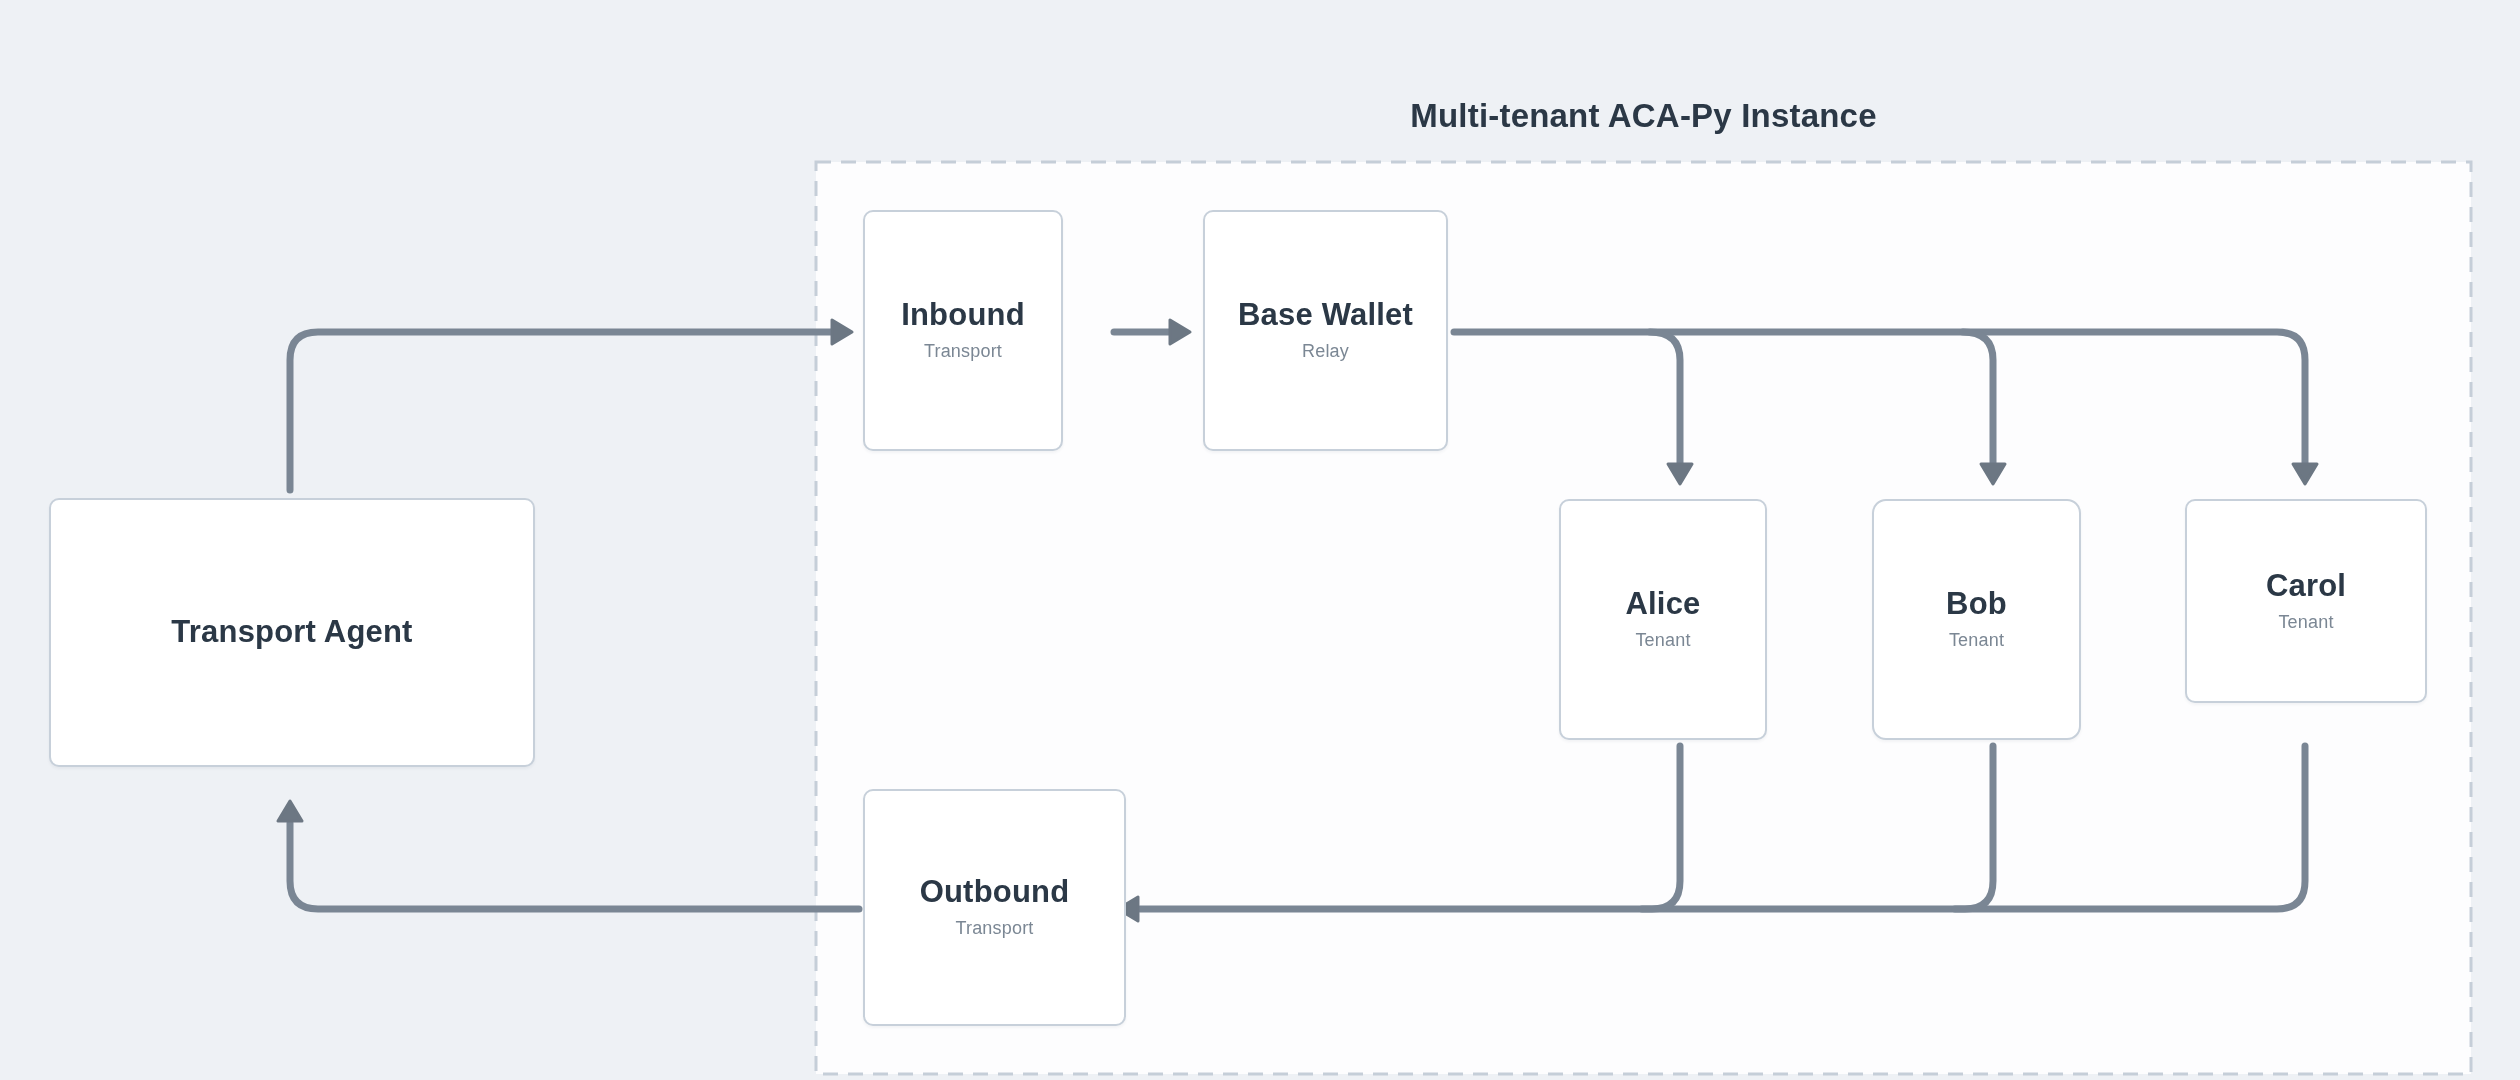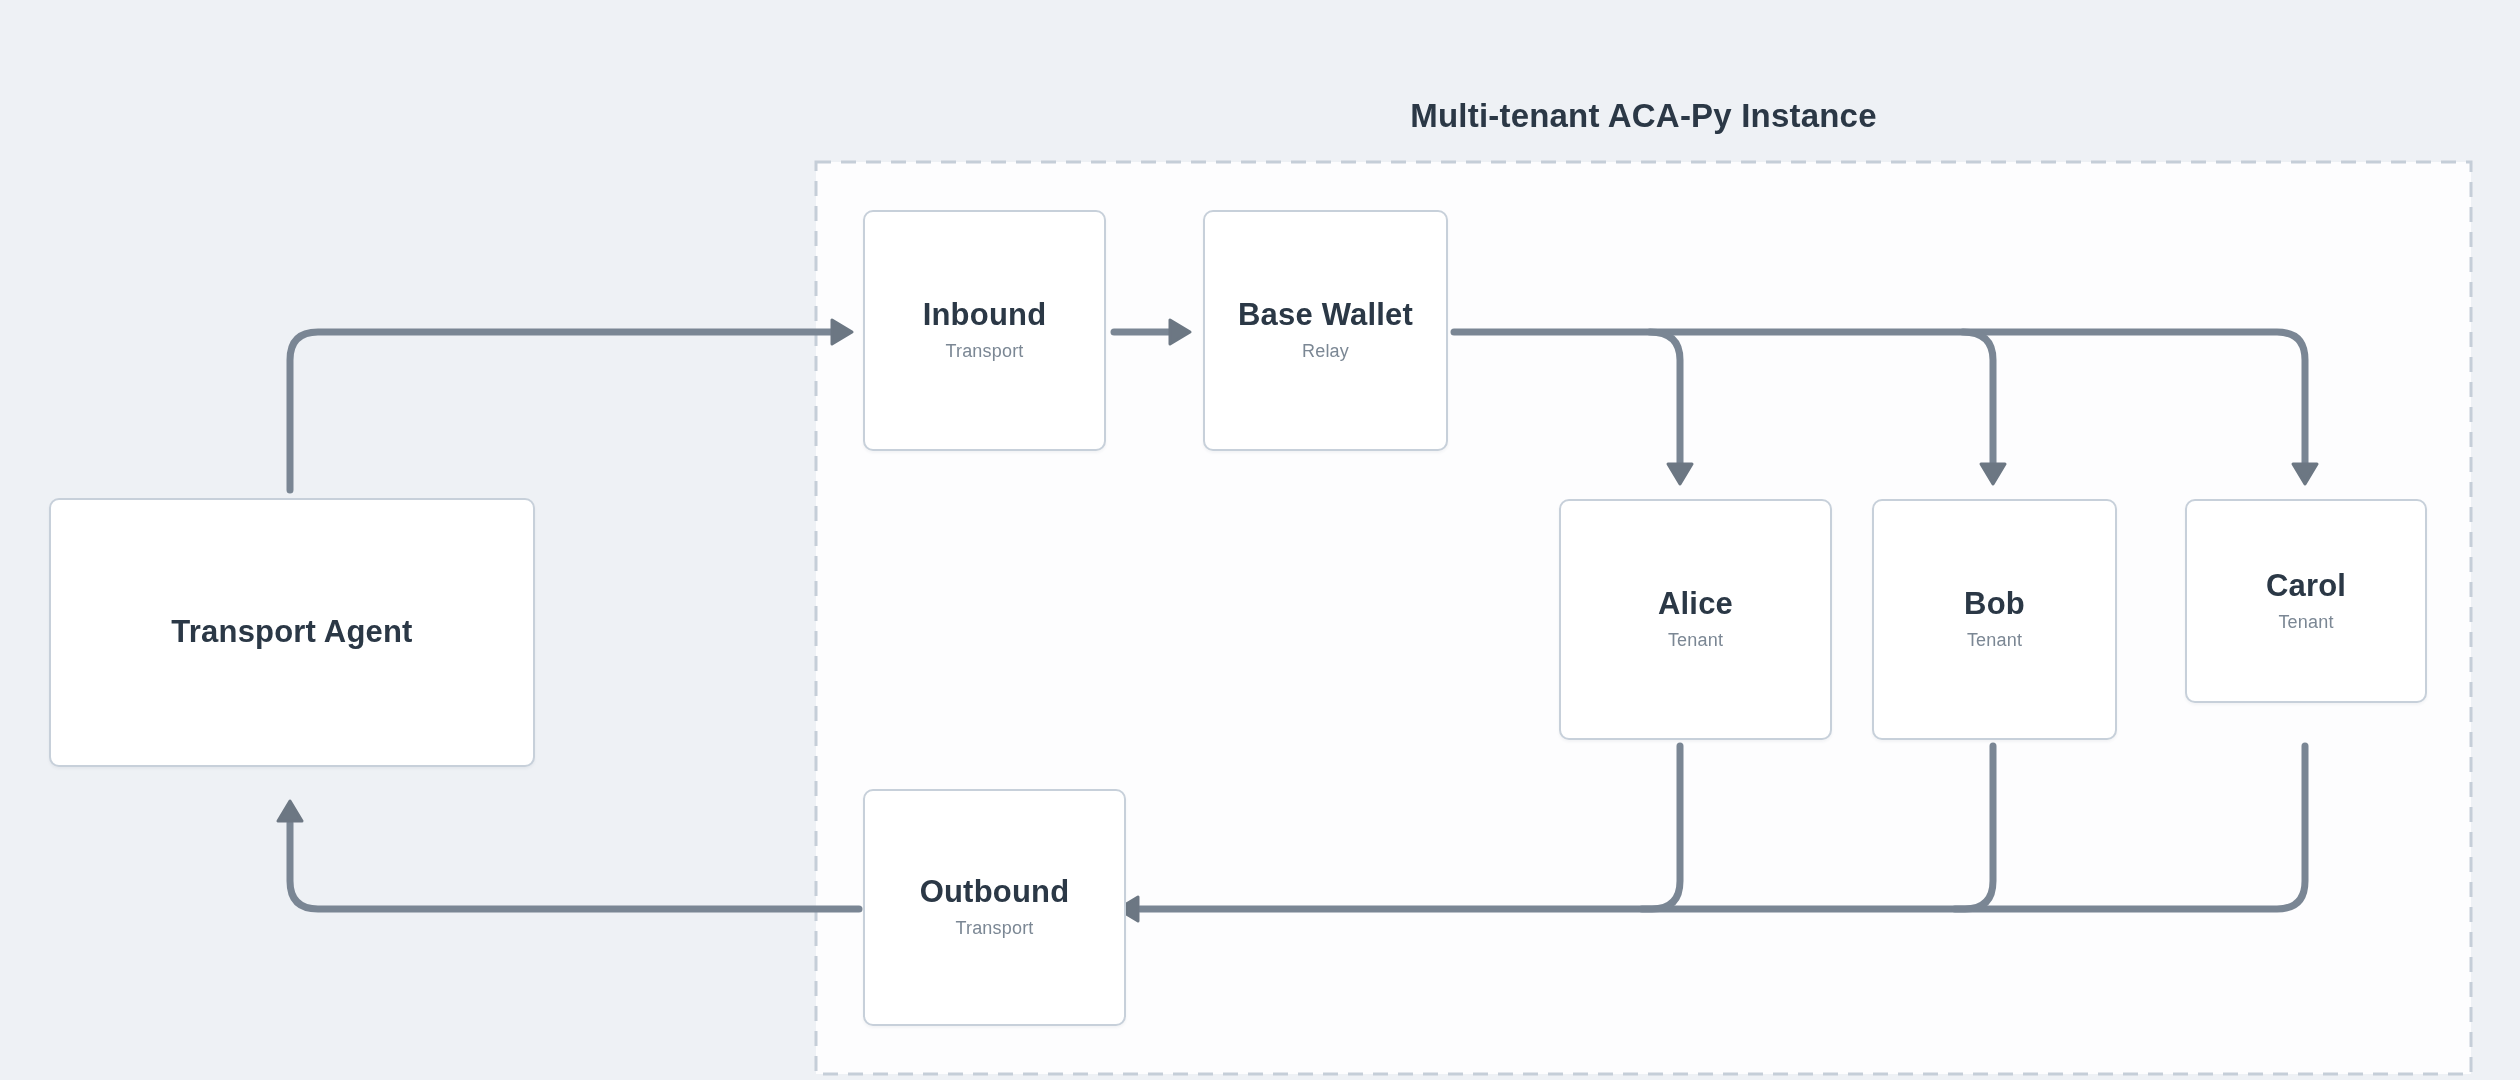--- a/index.html
+++ b/index.html
@@ -74,24 +74,24 @@
   }
   .node-sub{
     font-size:18px;
     font-weight:500;
     color:var(--subtitle-text);
     line-height:1.2;
     letter-spacing:0.2px;
   }
 
   .node-external   {left:49px;  top:454px; width:486px; height:269px;}
-  .node-inbound    {left:863px; top:166px; width:243px; height:241px;}
+  .node-inbound    {left:863px; top:166px; width:200px; height:241px;}
   .node-basewallet {left:1203px;top:166px; width:245px; height:241px;}
-  .node-alice      {left:1559px;top:455px; width:273px; height:241px;}
-  .node-bob        {left:1872px;top:455px; width:245px; height:241px;}
+  .node-alice      {left:1559px;top:455px; width:208px; height:241px;}
+  .node-bob        {left:1872px;top:455px; width:209px; height:241px;border-radius:14px;}
   .node-carol      {left:2185px;top:455px; width:242px; height:204px;}
   .node-outbound   {left:863px; top:745px; width:263px; height:237px;}
 </style>
 </head>
 <body>
 
 <div class="stage">
 
   <svg class="connector-layer" viewBox="0 0 2520 1080" xmlns="http://www.w3.org/2000/svg">
 

